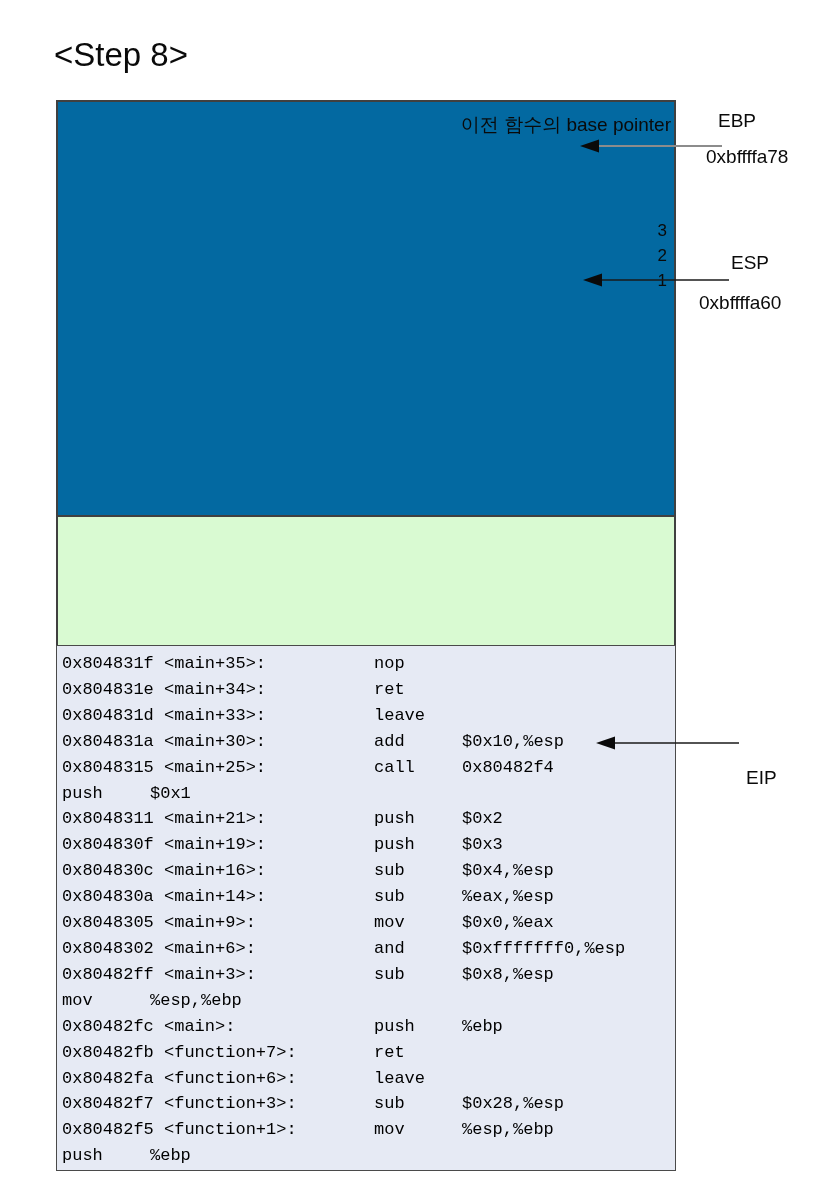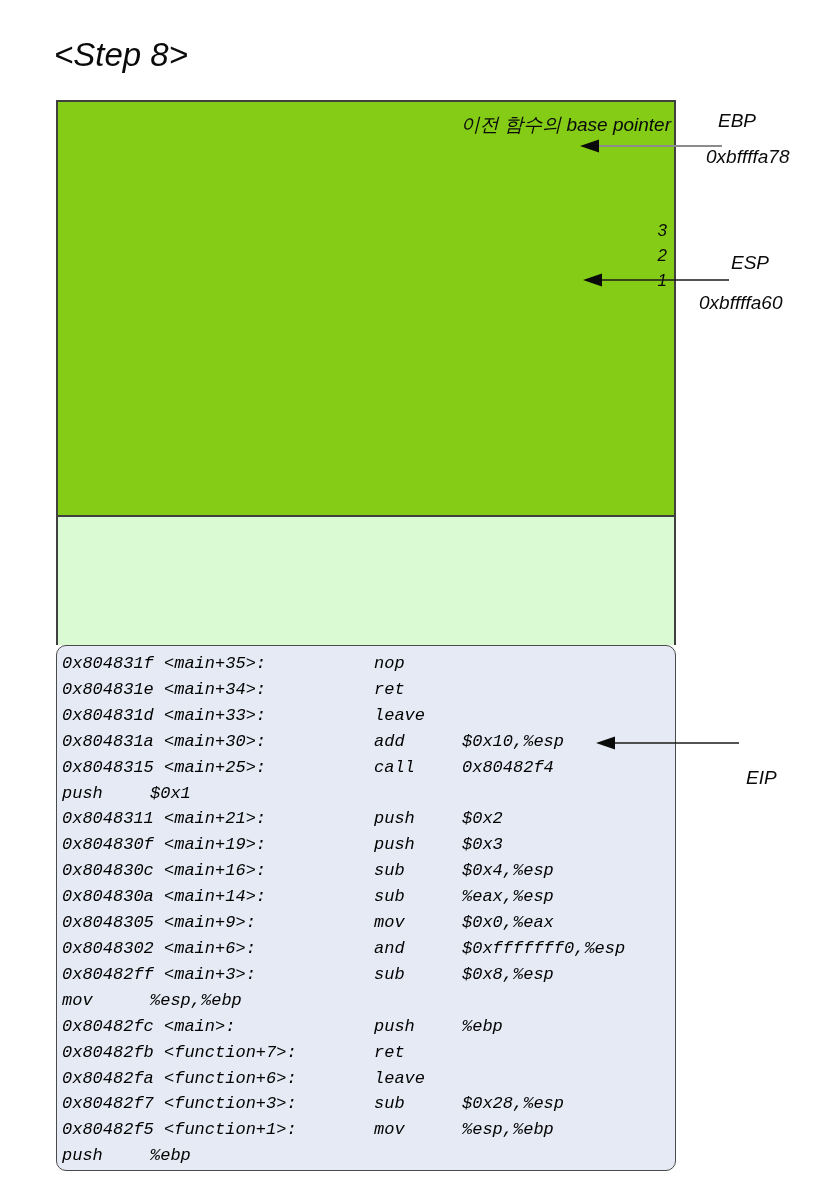--- a/index.html
+++ b/index.html
@@ -5,21 +5,21 @@
   html, body {
     margin: 0;
     padding: 0;
     background: #ffffff;
     width: 822px;
     height: 1188px;
     position: relative;
     font-family: "Liberation Sans", sans-serif;
     color: #000000;
   }
-  .page { position: absolute; inset: 0; width: 822px; height: 1039px; font-style: italic; }
+  .page { position: absolute; inset: 0; width: 822px; height: 1039px; }
 
   .page-title {
     position: absolute;
     left: 54px;
     top: 36px;
     font-size: 33px;
     font-weight: 400;
     color: #0a0a0a;
     white-space: nowrap;
   }
@@ -106,32 +106,32 @@
 </style>
 </head>
 <body>
 
 <div class="page">
 
   <div class="page-title">&lt;Step 8&gt;</div>
 
   <div class="diagram-stack">
 
-    <div class="region region-prev-frame" style="background: #84cc16;">
+    <div class="region region-prev-frame" style="background: #0369a1;">
       <div class="prev-frame-label">이전 함수의 base pointer</div>
       <div class="pushed-values">
         <span>3</span>
         <span>2</span>
         <span>1</span>
       </div>
     </div>
 
     <div class="region region-current-frame" style="background: rgb(217, 250, 210);"></div>
 
-    <div class="region region-code" style="background: rgb(230, 234, 244); border-radius: 10px;">
+    <div class="region region-code" style="background: rgb(230, 234, 244);">
       <div class="asm-listing" id="asm-listing">
           <div class="asm-line"><span class="asm-addr">0x804831f &lt;main+35&gt;:</span><span class="asm-mnem">nop</span><span class="asm-args"></span></div>
           <div class="asm-line"><span class="asm-addr">0x804831e &lt;main+34&gt;:</span><span class="asm-mnem">ret</span><span class="asm-args"></span></div>
           <div class="asm-line"><span class="asm-addr">0x804831d &lt;main+33&gt;:</span><span class="asm-mnem">leave</span><span class="asm-args"></span></div>
           <div class="asm-line"><span class="asm-addr">0x804831a &lt;main+30&gt;:</span><span class="asm-mnem">add</span><span class="asm-args">$0x10,%esp</span></div>
           <div class="asm-line"><span class="asm-addr">0x8048315 &lt;main+25&gt;:</span><span class="asm-mnem">call</span><span class="asm-args">0x80482f4</span></div>
           <div class="asm-line"><span class="asm-mnem">push</span><span class="asm-args">$0x1</span></div>
           <div class="asm-line"><span class="asm-addr">0x8048311 &lt;main+21&gt;:</span><span class="asm-mnem">push</span><span class="asm-args">$0x2</span></div>
           <div class="asm-line"><span class="asm-addr">0x804830f &lt;main+19&gt;:</span><span class="asm-mnem">push</span><span class="asm-args">$0x3</span></div>
           <div class="asm-line"><span class="asm-addr">0x804830c &lt;main+16&gt;:</span><span class="asm-mnem">sub</span><span class="asm-args">$0x4,%esp</span></div>

